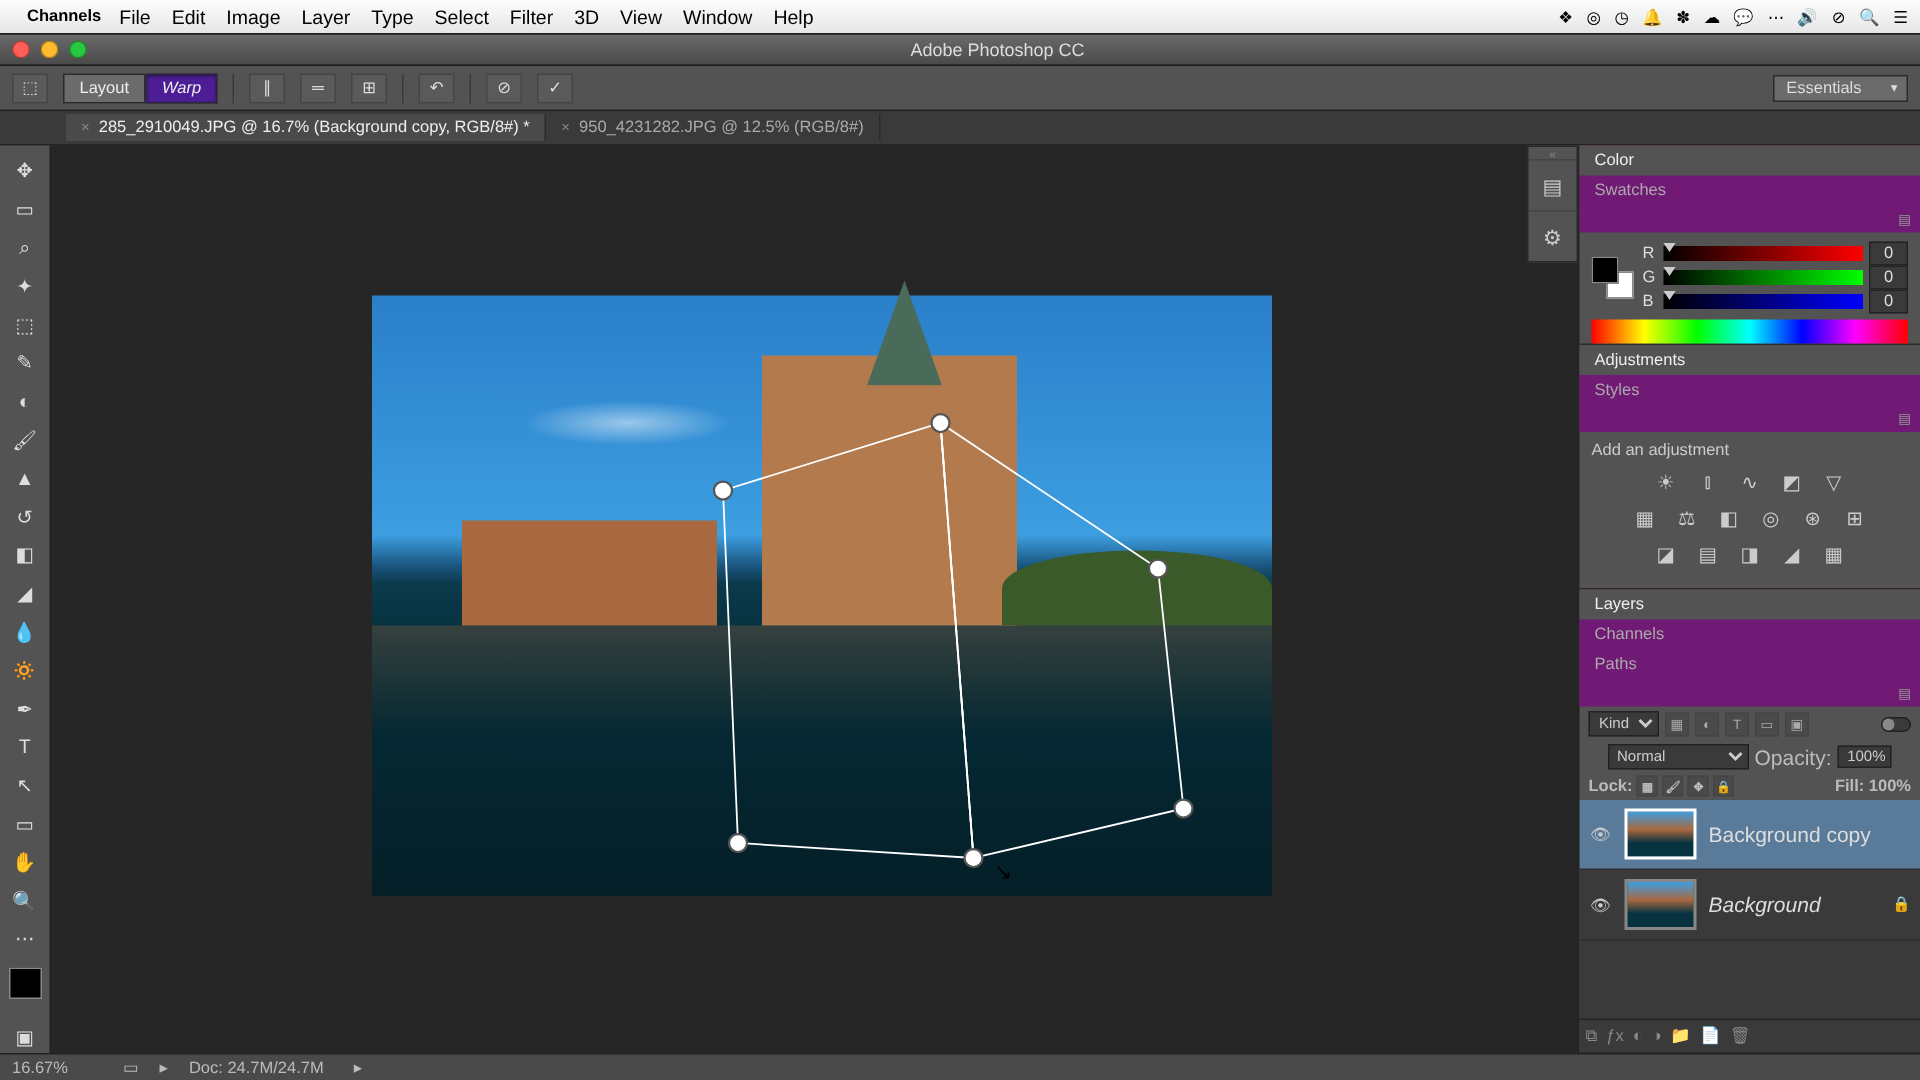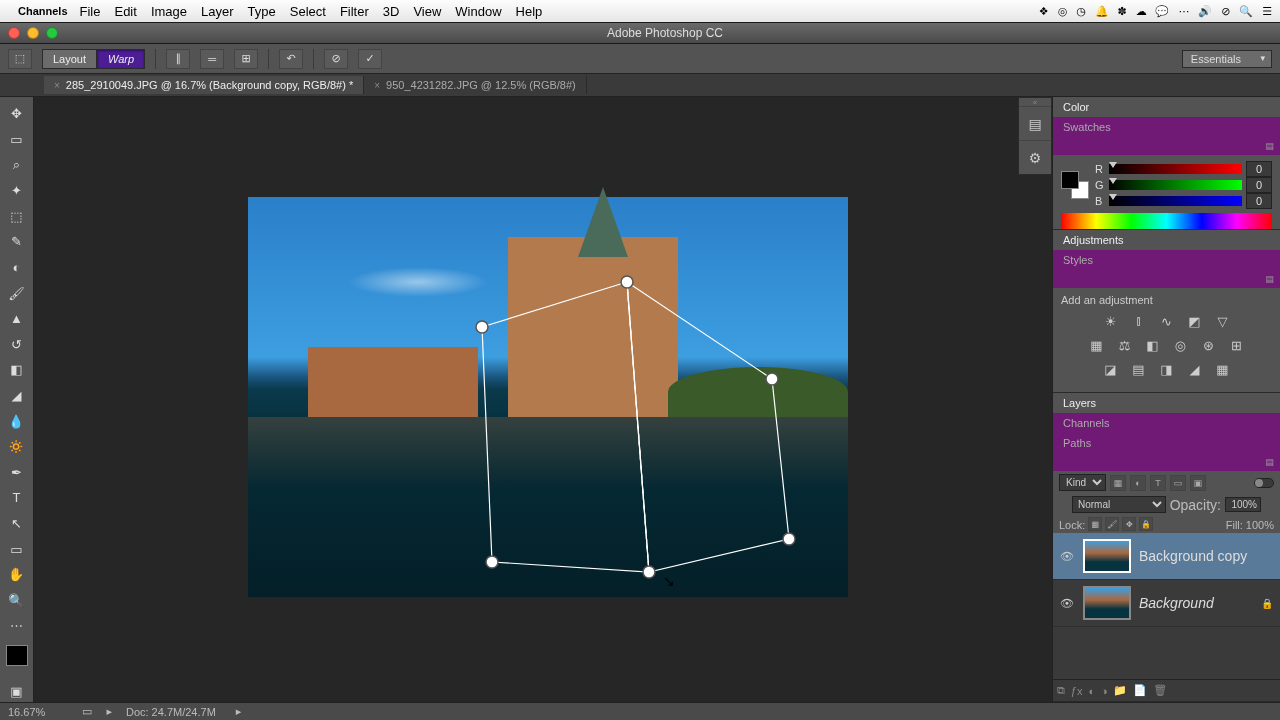--- a/index.html
+++ b/index.html
@@ -89,21 +89,21 @@
 .layers-panel { flex:1; display:flex; flex-direction:column; }
 .layers-filter { padding:3px 6px; display:flex; gap:4px; align-items:center; }
 .layers-filter select { background:#3a3a3a; color:#ccc; border:1px solid #222; font-size:10px; padding:1px 2px; }
 .layers-filter .flt-icon { width:16px;height:16px;border:1px solid #444;background:#4a4a4a;cursor:pointer;display:flex;align-items:center;justify-content:center;font-size:9px;color:#aaa; }
 .layers-filter .switch { margin-left:auto; width:20px;height:10px;background:#3a3a3a;border:1px solid #222;border-radius:5px;position:relative; }
 .layers-filter .switch:after{content:"";position:absolute;width:8px;height:8px;background:#888;border-radius:50%;top:0;left:0;}
 .layers-mode { padding:2px 19px; display:flex; gap:4px; align-items:center; }
 .layers-mode select { background:#3a3a3a; color:#ccc; border:1px solid #222; flex:1; font-size:10px; padding:1px; }
 .layers-mode .lbl { color:#bbb; font-size:14px; }
 .layers-mode .val { width:36px; background:#3a3a3a; border:1px solid #222; text-align:right; padding:1px 3px; font-size:10px; }
-.layers-lock { padding:2px 6px; display:flex; gap:3px; align-items:flex-end; font-size:10px; color:#bbb; }
+.layers-lock { padding:2px 6px; display:flex; gap:3px; align-items:center; font-size:10px; color:#bbb;font-weight:bold; }
 .layers-lock .lock-ic { width:14px;height:14px;border:1px solid #444;background:#4a4a4a;cursor:pointer;display:flex;align-items:center;justify-content:center;font-size:8px; }
 .layers-list { flex:1; background:#3a3a3a; overflow:auto; }
 .layer-row { display:flex; align-items:center; padding:6px; gap:8px; border-bottom:1px solid #2e2e2e; cursor:pointer; }
 .layer-row.selected { background:#5a7a9a; }
 .layer-eye { width:16px; text-align:center; color:#ccc; cursor:pointer; }
 .layer-thumb { width:48px; height:34px; border:2px solid #888; background: linear-gradient(180deg,#3d9ee0 0%,#a86840 40%,#073240 70%); }
 .layer-row.selected .layer-thumb { border-color:#fff; }
 .layer-name { color:#ddd; font-size:14px; }
 .layer-row.bg .layer-name { font-style:italic; }
 .layer-lock { margin-left:auto; color:#bbb; font-size:10px; }

